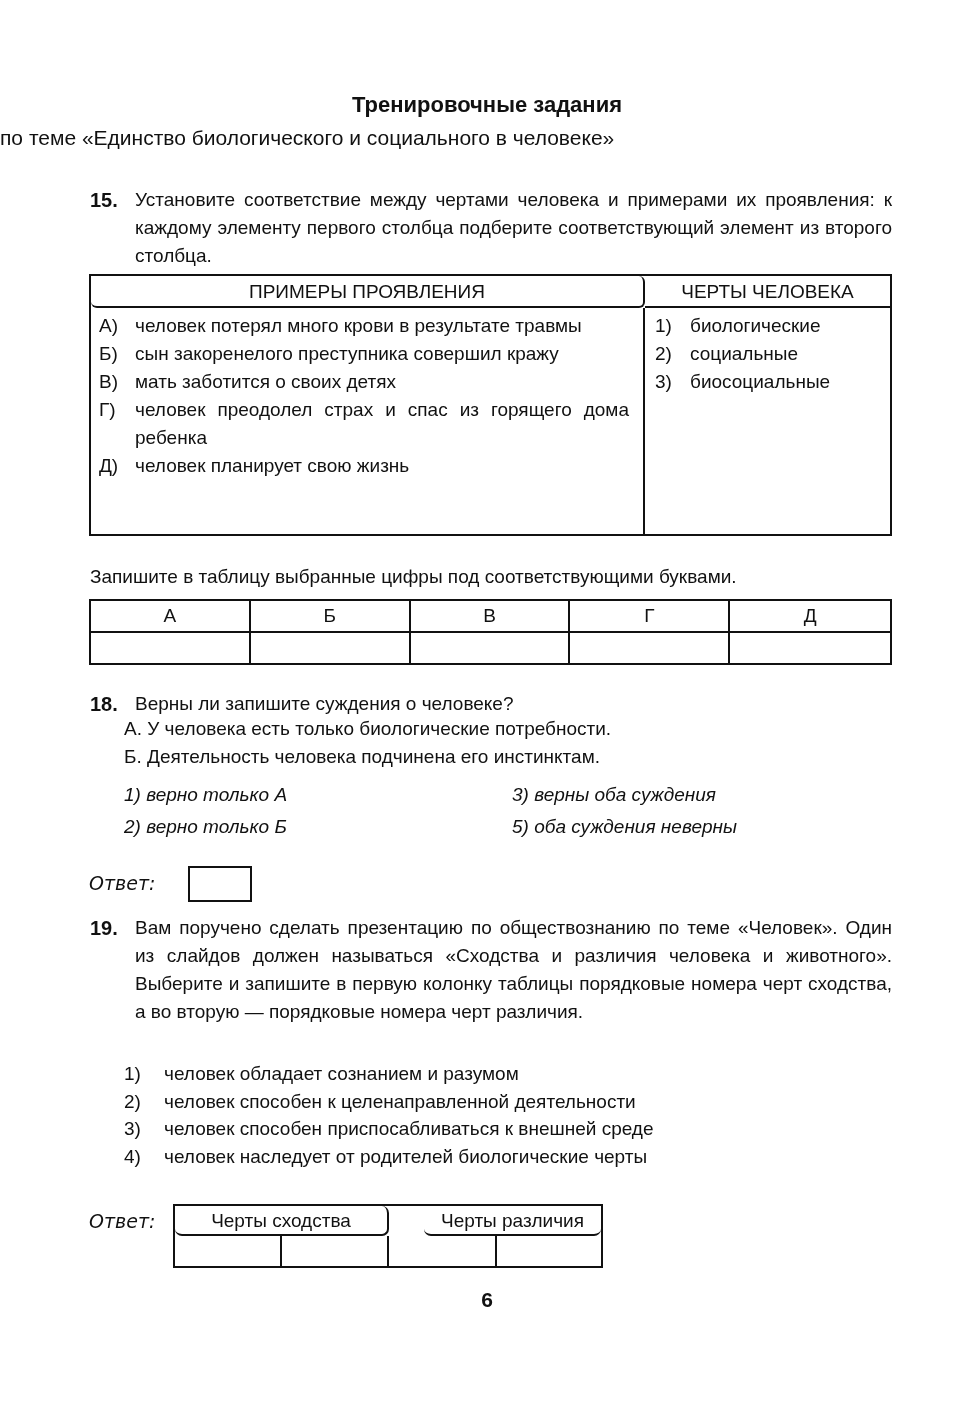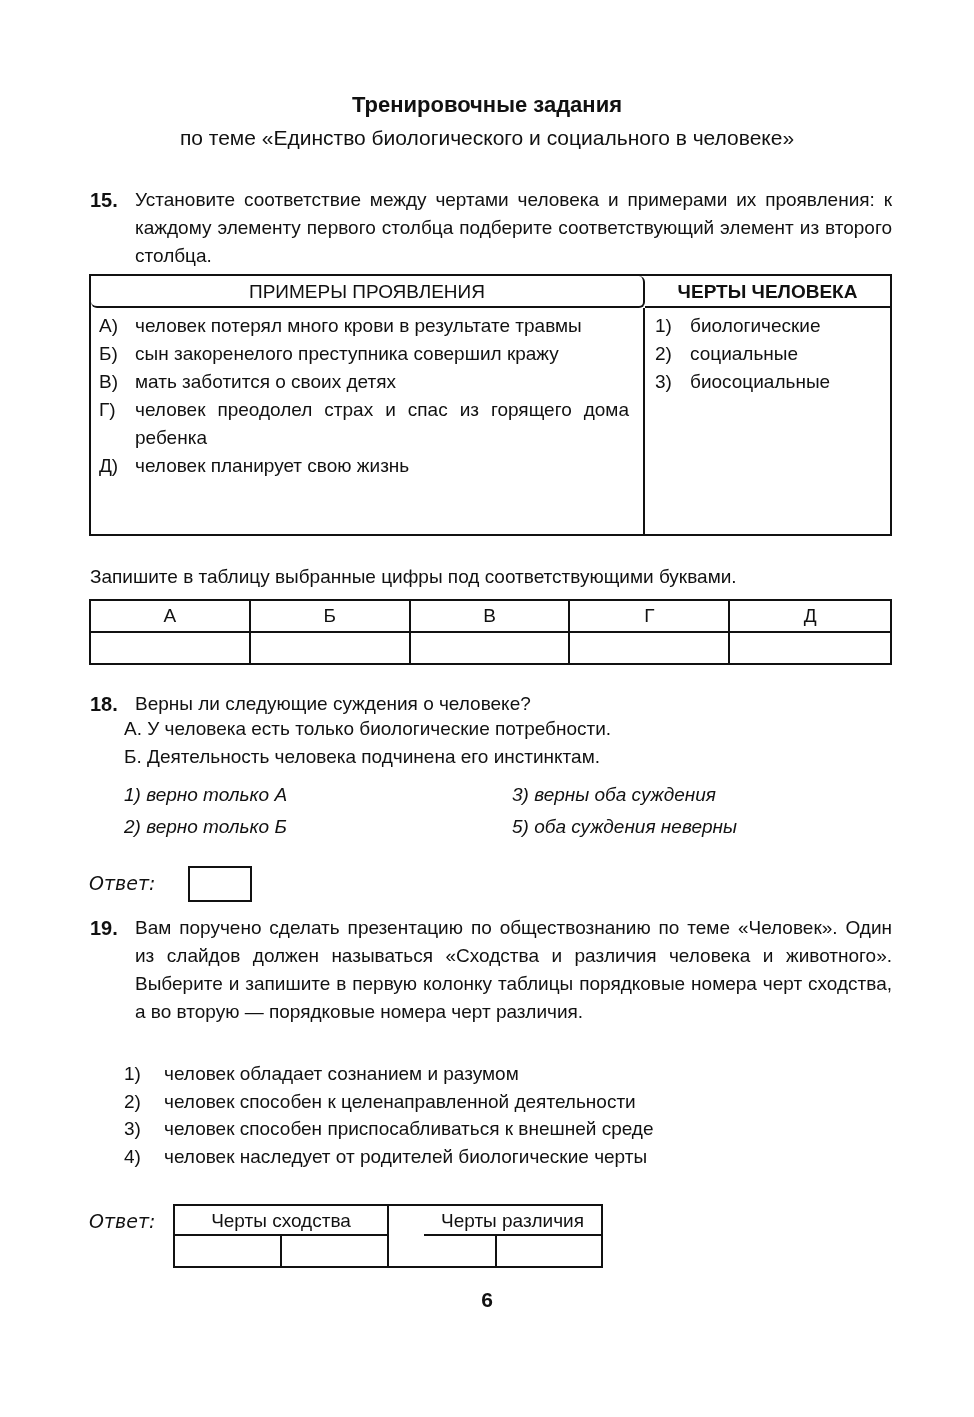--- a/index.html
+++ b/index.html
@@ -11,21 +11,21 @@
     overflow: hidden;
   }
   .page { position: absolute; left: 0; top: 0; width: 974px; height: 1107px; }
 
   .title {
     position: absolute; top: 92px; left: 0; width: 974px;
     text-align: center; font-weight: bold; font-size: 22px;
   }
   .subtitle {
     position: absolute; top: 126px; left: 0; width: 974px;
-    text-align: center; font-size: 21px;
+    font-size: 21px;
   }
 
   .task {
     position: absolute; left: 90px; width: 802px;
     font-size: 19px; line-height: 28px;
   }
   .task .num {
     position: absolute; left: 0; top: 0; font-weight: bold; font-size: 20px;
   }
   .task .text { margin-left: 45px; text-align: justify; }
@@ -34,21 +34,21 @@
   .match-table {
     position: absolute; left: 89px; top: 274px; width: 803px; height: 262px;
     border: 2px solid #111; border-collapse: collapse;
     font-size: 19px;
   }
   .match-table .hdr {
     position: absolute; top: 0; height: 32px; line-height: 32px; text-align: center;
     border-bottom: 2px solid #111;
   }
   .match-table .hdr.left { left: 0; width: 554px; border-right: 2px solid #111; border-radius: 6px; }
-  .match-table .hdr.right { left: 554px; width: 245px; font-weight: bold; }
+  .match-table .hdr.right { left: 554px; width: 245px; }
   .match-table .col-left {
     position: absolute; left: 0; top: 32px; width: 554px; bottom: 0;
     border-right: 2px solid #111; padding: 4px 14px 0 8px;
   }
   .match-table .col-right {
     position: absolute; left: 554px; top: 32px; right: 0; bottom: 0;
     padding: 4px 8px 0 10px;
   }
   .item { position: relative; padding-left: 36px; line-height: 28px; text-align: justify; }
   .item .lbl { position: absolute; left: 0; top: 0; }
@@ -85,20 +85,21 @@
   .list19 .li { position: relative; padding-left: 40px; }
   .list19 .li .lbl { position: absolute; left: 0; }
 
   .table19 {
     position: absolute; left: 173px; top: 1204px; width: 430px; height: 64px;
     border: 2px solid #111;
   }
   .table19 .h {
     position: absolute; top: 0; height: 30px; line-height: 30px; text-align: center; font-size: 19px;
     border-bottom: 2px solid #111;
+    border-radius: 7px;
   }
   .table19 .h.l { left: 0; width: 214px; border-right: 2px solid #111; }
   .table19 .h.r { left: 214px; right: 0; margin-left: 35px; }
   .table19 .c {
     position: absolute; top: 30px; bottom: 0; border-right: 2px solid #111;
   }
 
   .pagenum {
     position: absolute; top: 1288px; left: 0; width: 974px; text-align: center;
     font-weight: bold; font-size: 21px;
@@ -168,21 +169,21 @@
     <div class="cell top last">Д</div>
     <div class="cell"></div>
     <div class="cell"></div>
     <div class="cell"></div>
     <div class="cell"></div>
     <div class="cell last"></div>
   </div>
 
   <div class="task" style="top:690px;">
     <span class="num">18.</span>
-    <div class="text">Верны ли следующие суждения о человеке?</div>
+    <div class="text">Верны ли запишите суждения о человеке?</div>
   </div>
   <div class="stmt" style="top:718px;">А. У человека есть только биологические потребности.</div>
   <div class="stmt" style="top:746px;">Б. Деятельность человека подчинена его инстинктам.</div>
 
   <div class="opt" style="left:124px; top:784px;">1) верно только А</div>
   <div class="opt" style="left:124px; top:816px;">2) верно только Б</div>
   <div class="opt" style="left:512px; top:784px;">3) верны оба суждения</div>
   <div class="opt" style="left:512px; top:816px;">5) оба суждения неверны</div>
 
   <div class="otvet" style="left:89px; top:872px;">Ответ:</div>

